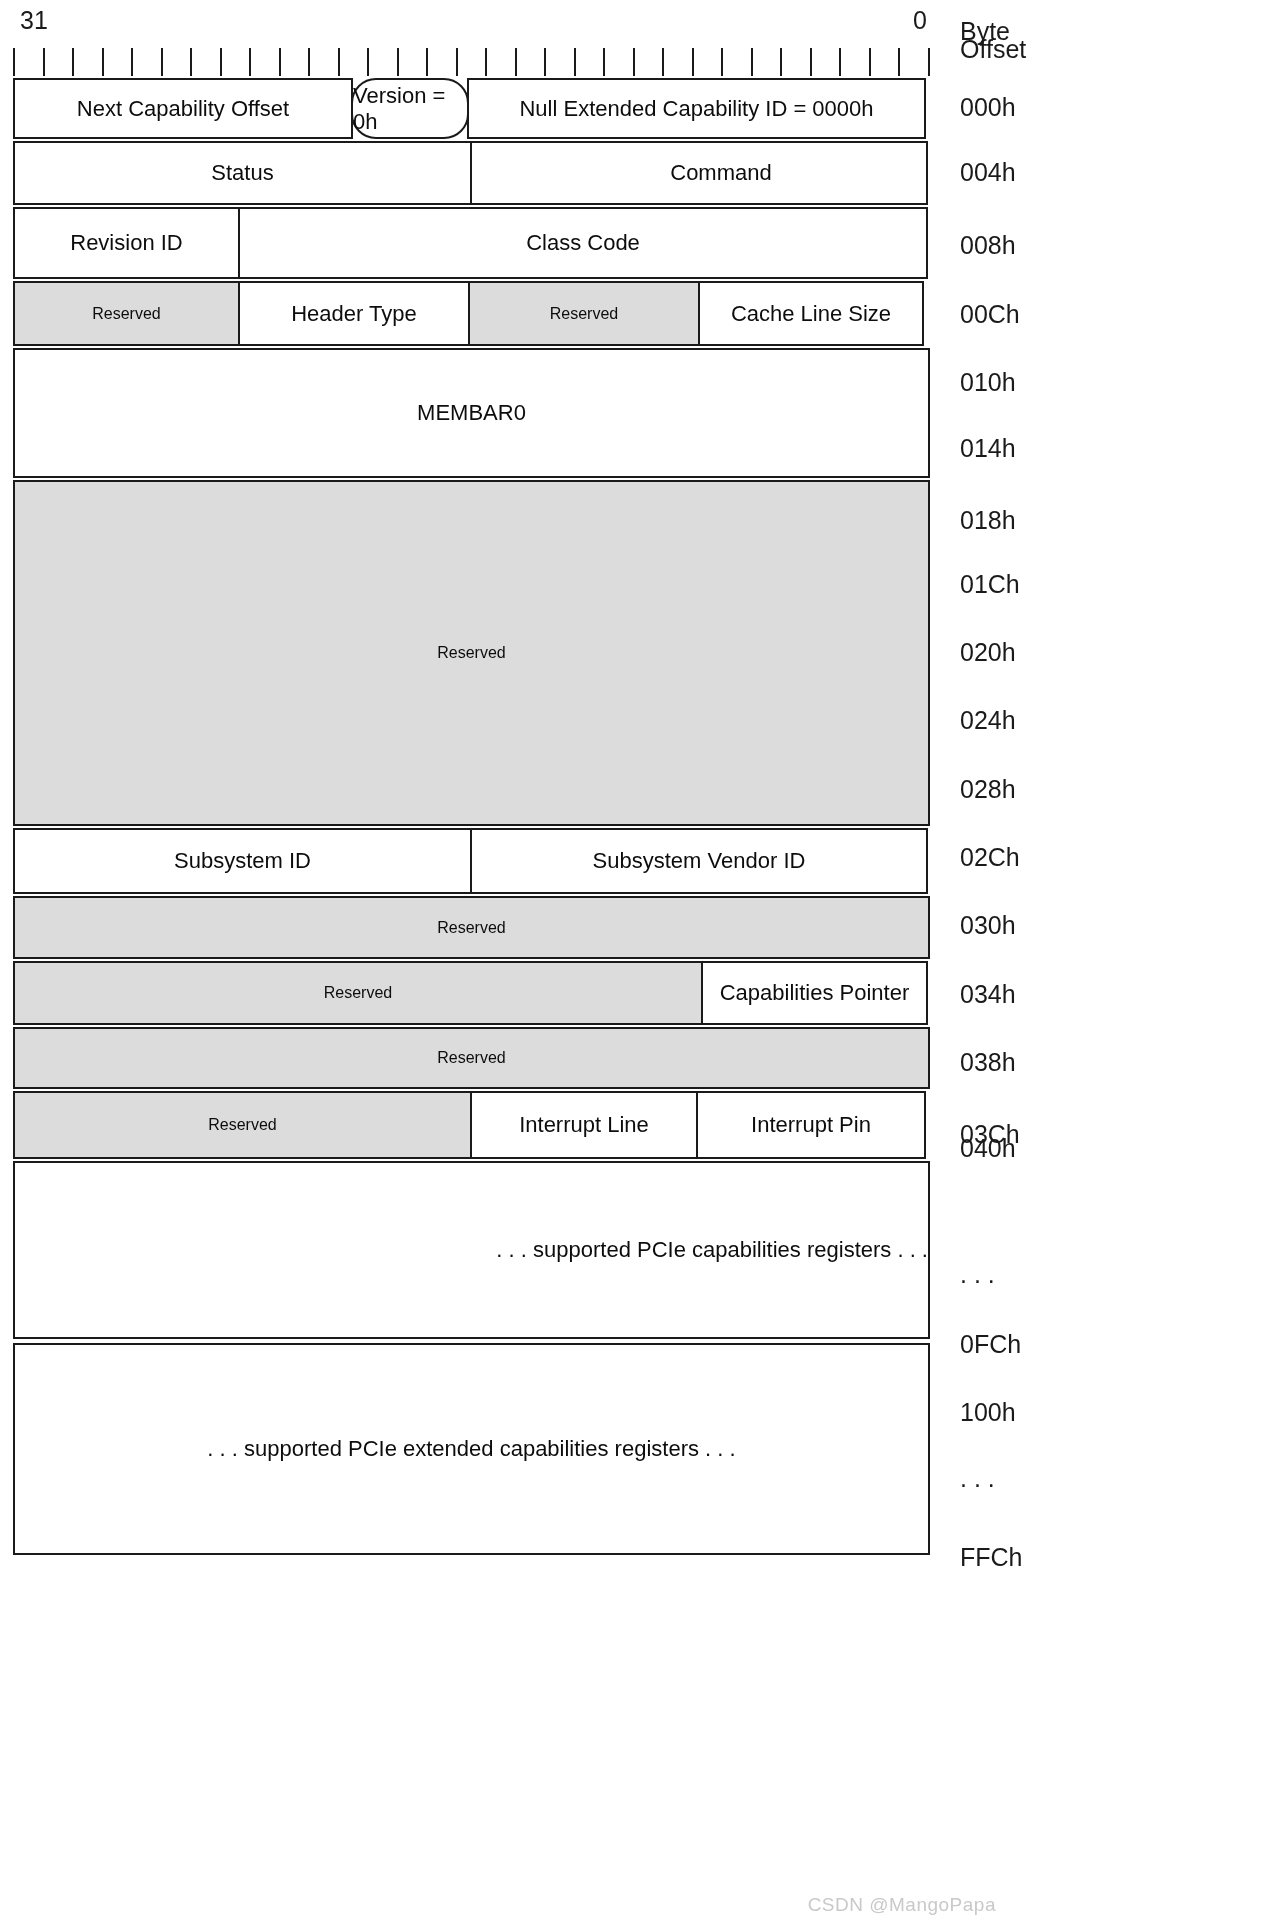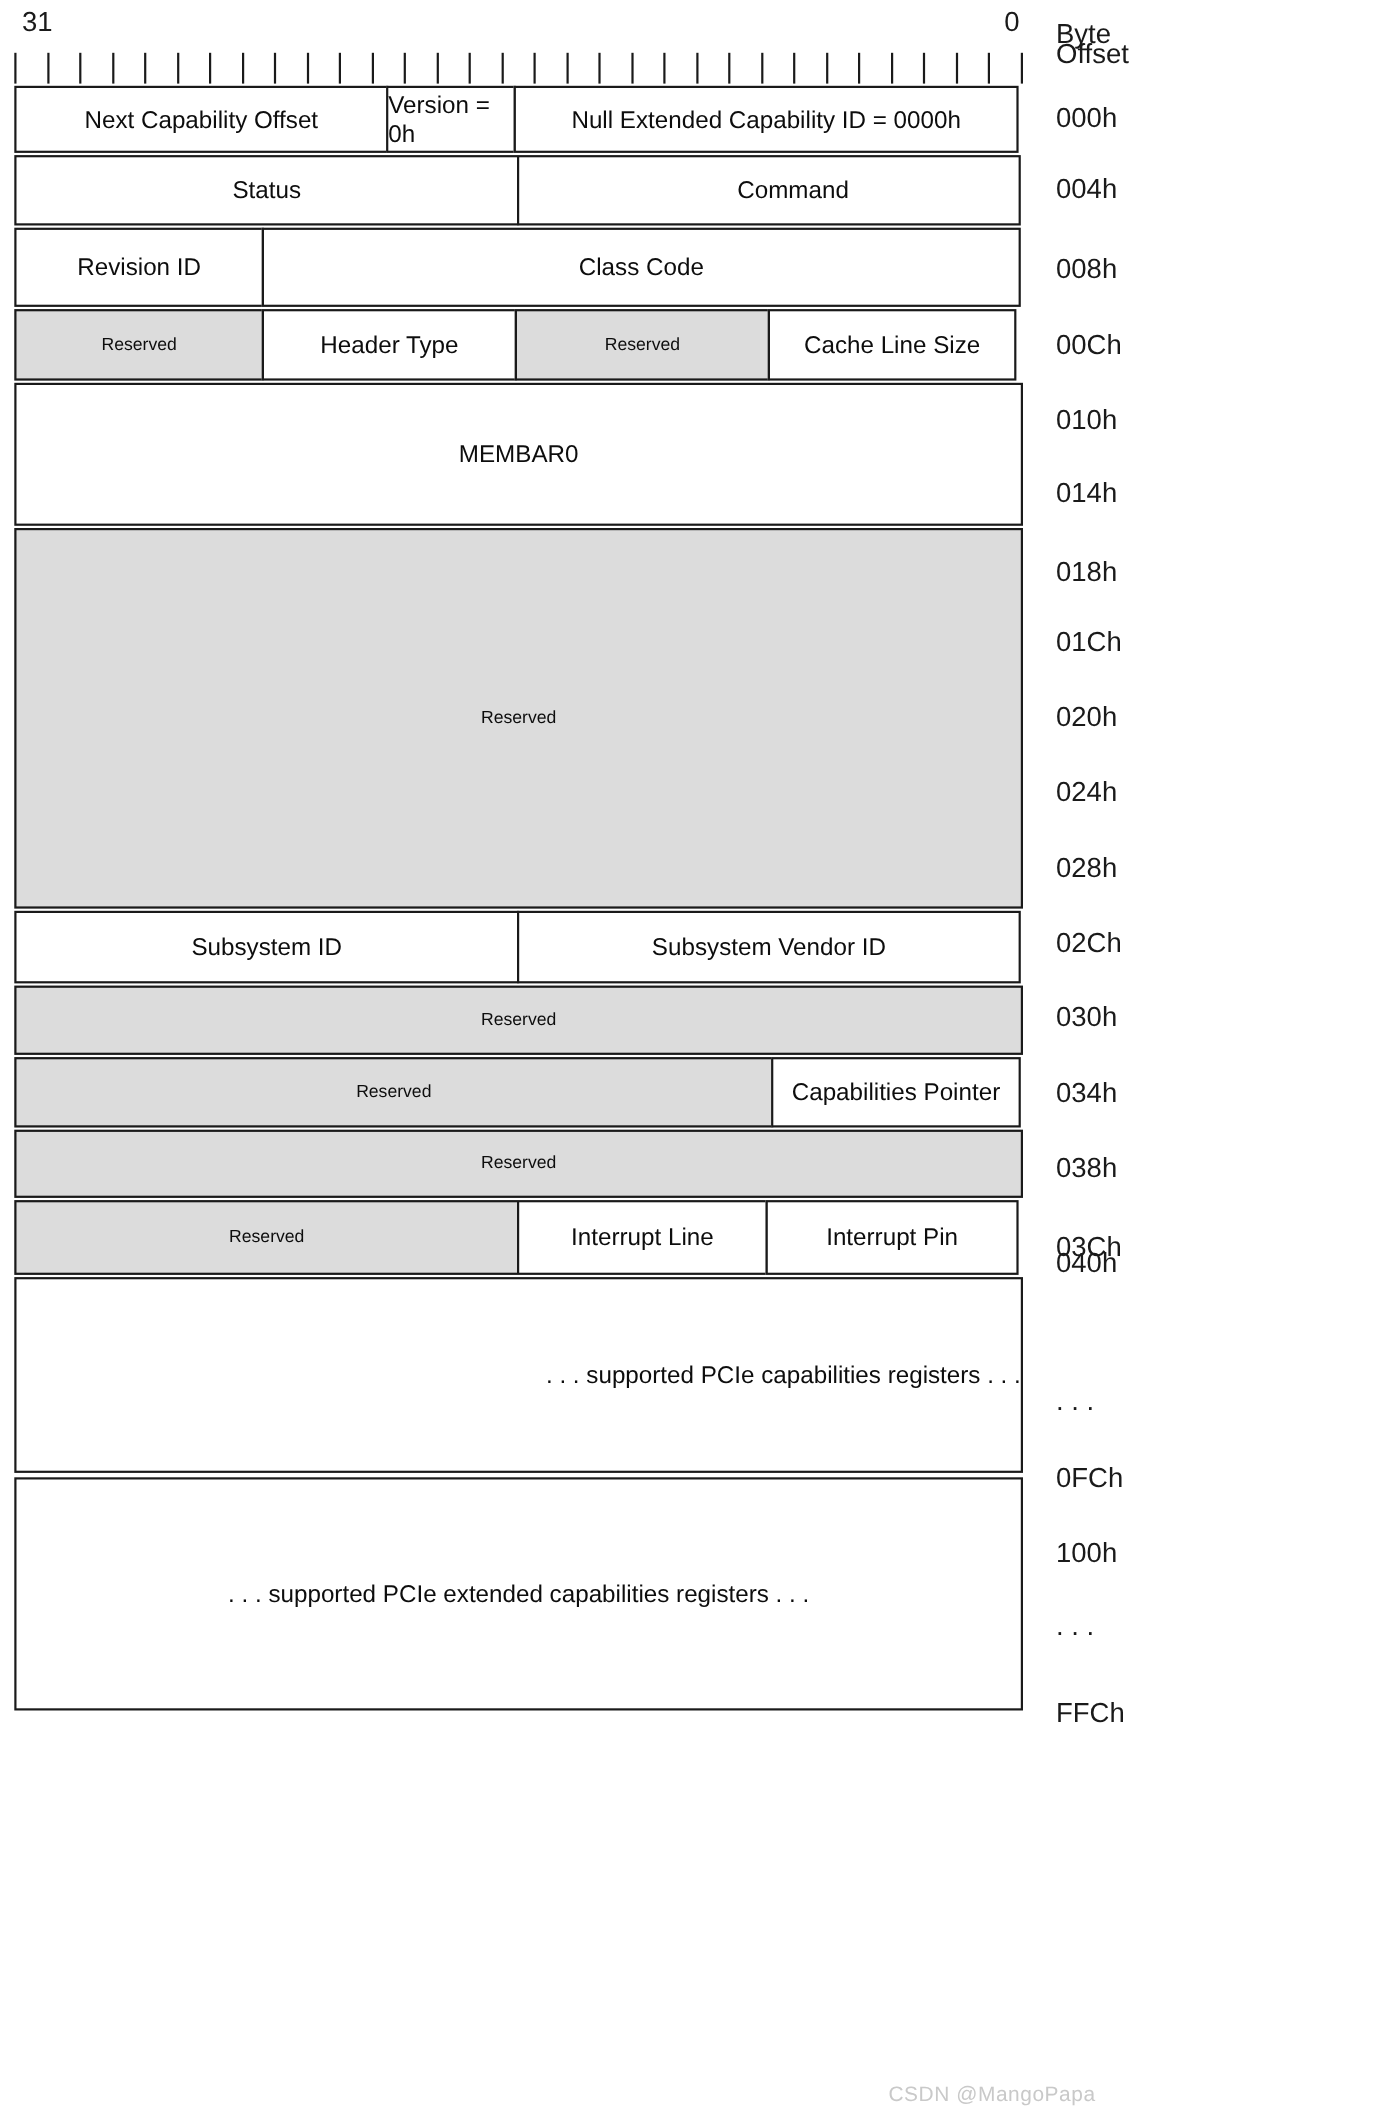--- a/index.html
+++ b/index.html
@@ -170,21 +170,21 @@
       <div class="offset-item" style="top: 1400px;">100h</div>
       <div class="offset-item" style="top: 1466px;">. . .</div>
       <div class="offset-item" style="top: 1545px;">FFCh</div>
     </div>
 
   <div id="rows-container">
       <div class="row" style="top: 78px; height: 61px;">
         <div class="cell" style="width: 340px; flex: 0 0 340px;">
           <span>Next Capability Offset</span>
         </div>
-        <div class="cell" style="width: 118px; flex: 0 0 118px;">
+        <div class="cell" style="width: 118px; flex: 0 0 118px; border-radius: 25px;">
           <span>Version = 0h</span>
         </div>
         <div class="cell" style="width: 459px; flex: 0 0 459px;">
           <span>Null Extended Capability ID = 0000h</span>
         </div>
       </div>
       <div class="row" style="top: 141px; height: 64px;">
         <div class="cell" style="width: 459px; flex: 0 0 459px;">
           <span>Status</span>
         </div>

